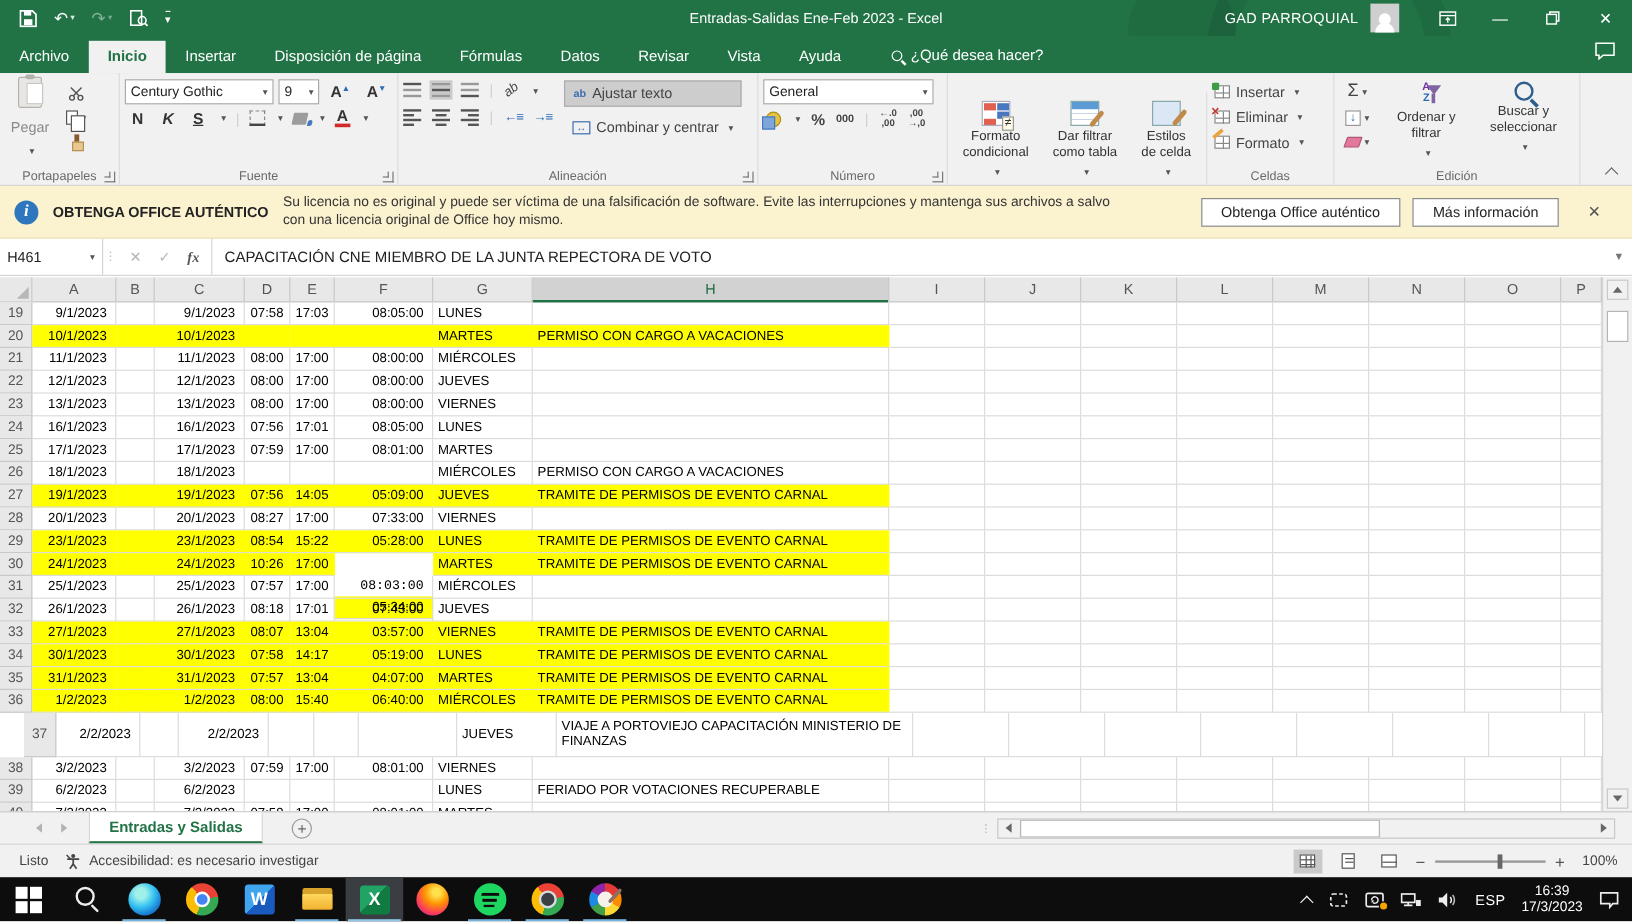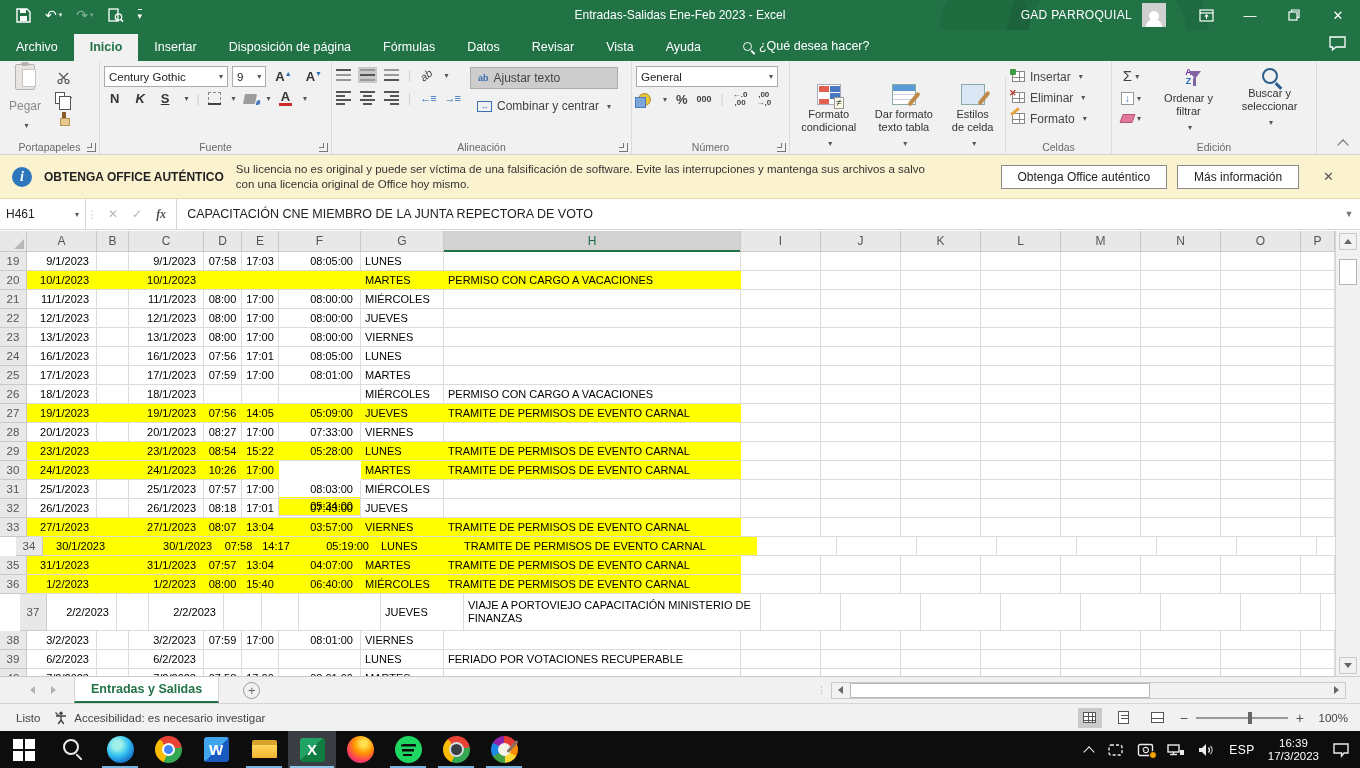--- a/index.html
+++ b/index.html
@@ -450,21 +450,21 @@
     </div>
 
     <div class="rgroup" style="width:216px;display:flex;gap:2px;margin-top:16px;">
       <div class="bigbtn">
         <span class="cf-ico"></span>
         <span>Formato condicional</span>
         <span class="caret">▾</span>
       </div>
       <div class="bigbtn">
         <span class="tbl-ico"></span>
-        <span>Dar formato texto tabla</span>
+        <span>Dar filtrar como tabla</span>
         <span class="caret">▾</span>
       </div>
       <div class="bigbtn">
         <span class="cell-ico"></span>
         <span>Estilos de celda</span>
         <span class="caret">▾</span>
       </div>
       <div class="rg-label"><span>Estilos</span></div>
     </div>
 
@@ -797,21 +797,21 @@
           <div class="gcell a-l" style="width: 80px; height: 19px;"></div>
           <div class="gcell a-l" style="width: 34px; height: 19px;"></div>
         </div>
         <div class="grow" style="height: 19px;">
           <div class="rownum" style="height: 19px;">31</div>
           <div class="gcell a-r" style="width: 70px; height: 19px;">25/1/2023</div>
           <div class="gcell a-l" style="width: 32px; height: 19px;"></div>
           <div class="gcell a-r" style="width: 75px; height: 19px;">25/1/2023</div>
           <div class="gcell a-c" style="width: 38px; height: 19px;">07:57</div>
           <div class="gcell a-c" style="width: 37px; height: 19px;">17:00</div>
-          <div class="gcell a-r" style="width: 82px; height: 19px;">08:03:00</div>
+          <div class="gcell a-r" style="width: 82px; height: 19px; font-family: Liberation Mono, monospace;">08:03:00</div>
           <div class="gcell a-l" style="width: 83px; height: 19px;">MIÉRCOLES</div>
           <div class="gcell a-l colH" style="width: 297px; height: 19px;"></div>
           <div class="gcell a-l" style="width: 80px; height: 19px;"></div>
           <div class="gcell a-l" style="width: 80px; height: 19px;"></div>
           <div class="gcell a-l" style="width: 80px; height: 19px;"></div>
           <div class="gcell a-l" style="width: 80px; height: 19px;"></div>
           <div class="gcell a-l" style="width: 80px; height: 19px;"></div>
           <div class="gcell a-l" style="width: 80px; height: 19px;"></div>
           <div class="gcell a-l" style="width: 80px; height: 19px;"></div>
           <div class="gcell a-l" style="width: 34px; height: 19px;"></div>
@@ -847,21 +847,21 @@
           <div class="gcell a-l hl colH" style="width: 297px; height: 19px;">TRAMITE DE PERMISOS DE EVENTO CARNAL</div>
           <div class="gcell a-l" style="width: 80px; height: 19px;"></div>
           <div class="gcell a-l" style="width: 80px; height: 19px;"></div>
           <div class="gcell a-l" style="width: 80px; height: 19px;"></div>
           <div class="gcell a-l" style="width: 80px; height: 19px;"></div>
           <div class="gcell a-l" style="width: 80px; height: 19px;"></div>
           <div class="gcell a-l" style="width: 80px; height: 19px;"></div>
           <div class="gcell a-l" style="width: 80px; height: 19px;"></div>
           <div class="gcell a-l" style="width: 34px; height: 19px;"></div>
         </div>
-        <div class="grow" style="height: 19px; padding-left: 16px;">
+        <div class="grow" style="height: 19px;">
           <div class="rownum" style="height: 19px;">34</div>
           <div class="gcell a-r hl" style="width: 70px; height: 19px;">30/1/2023</div>
           <div class="gcell a-l hl" style="width: 32px; height: 19px;"></div>
           <div class="gcell a-r hl" style="width: 75px; height: 19px;">30/1/2023</div>
           <div class="gcell a-c hl" style="width: 38px; height: 19px;">07:58</div>
           <div class="gcell a-c hl" style="width: 37px; height: 19px;">14:17</div>
           <div class="gcell a-r hl" style="width: 82px; height: 19px;">05:19:00</div>
           <div class="gcell a-l hl" style="width: 83px; height: 19px;">LUNES</div>
           <div class="gcell a-l hl colH" style="width: 297px; height: 19px;">TRAMITE DE PERMISOS DE EVENTO CARNAL</div>
           <div class="gcell a-l" style="width: 80px; height: 19px;"></div>

